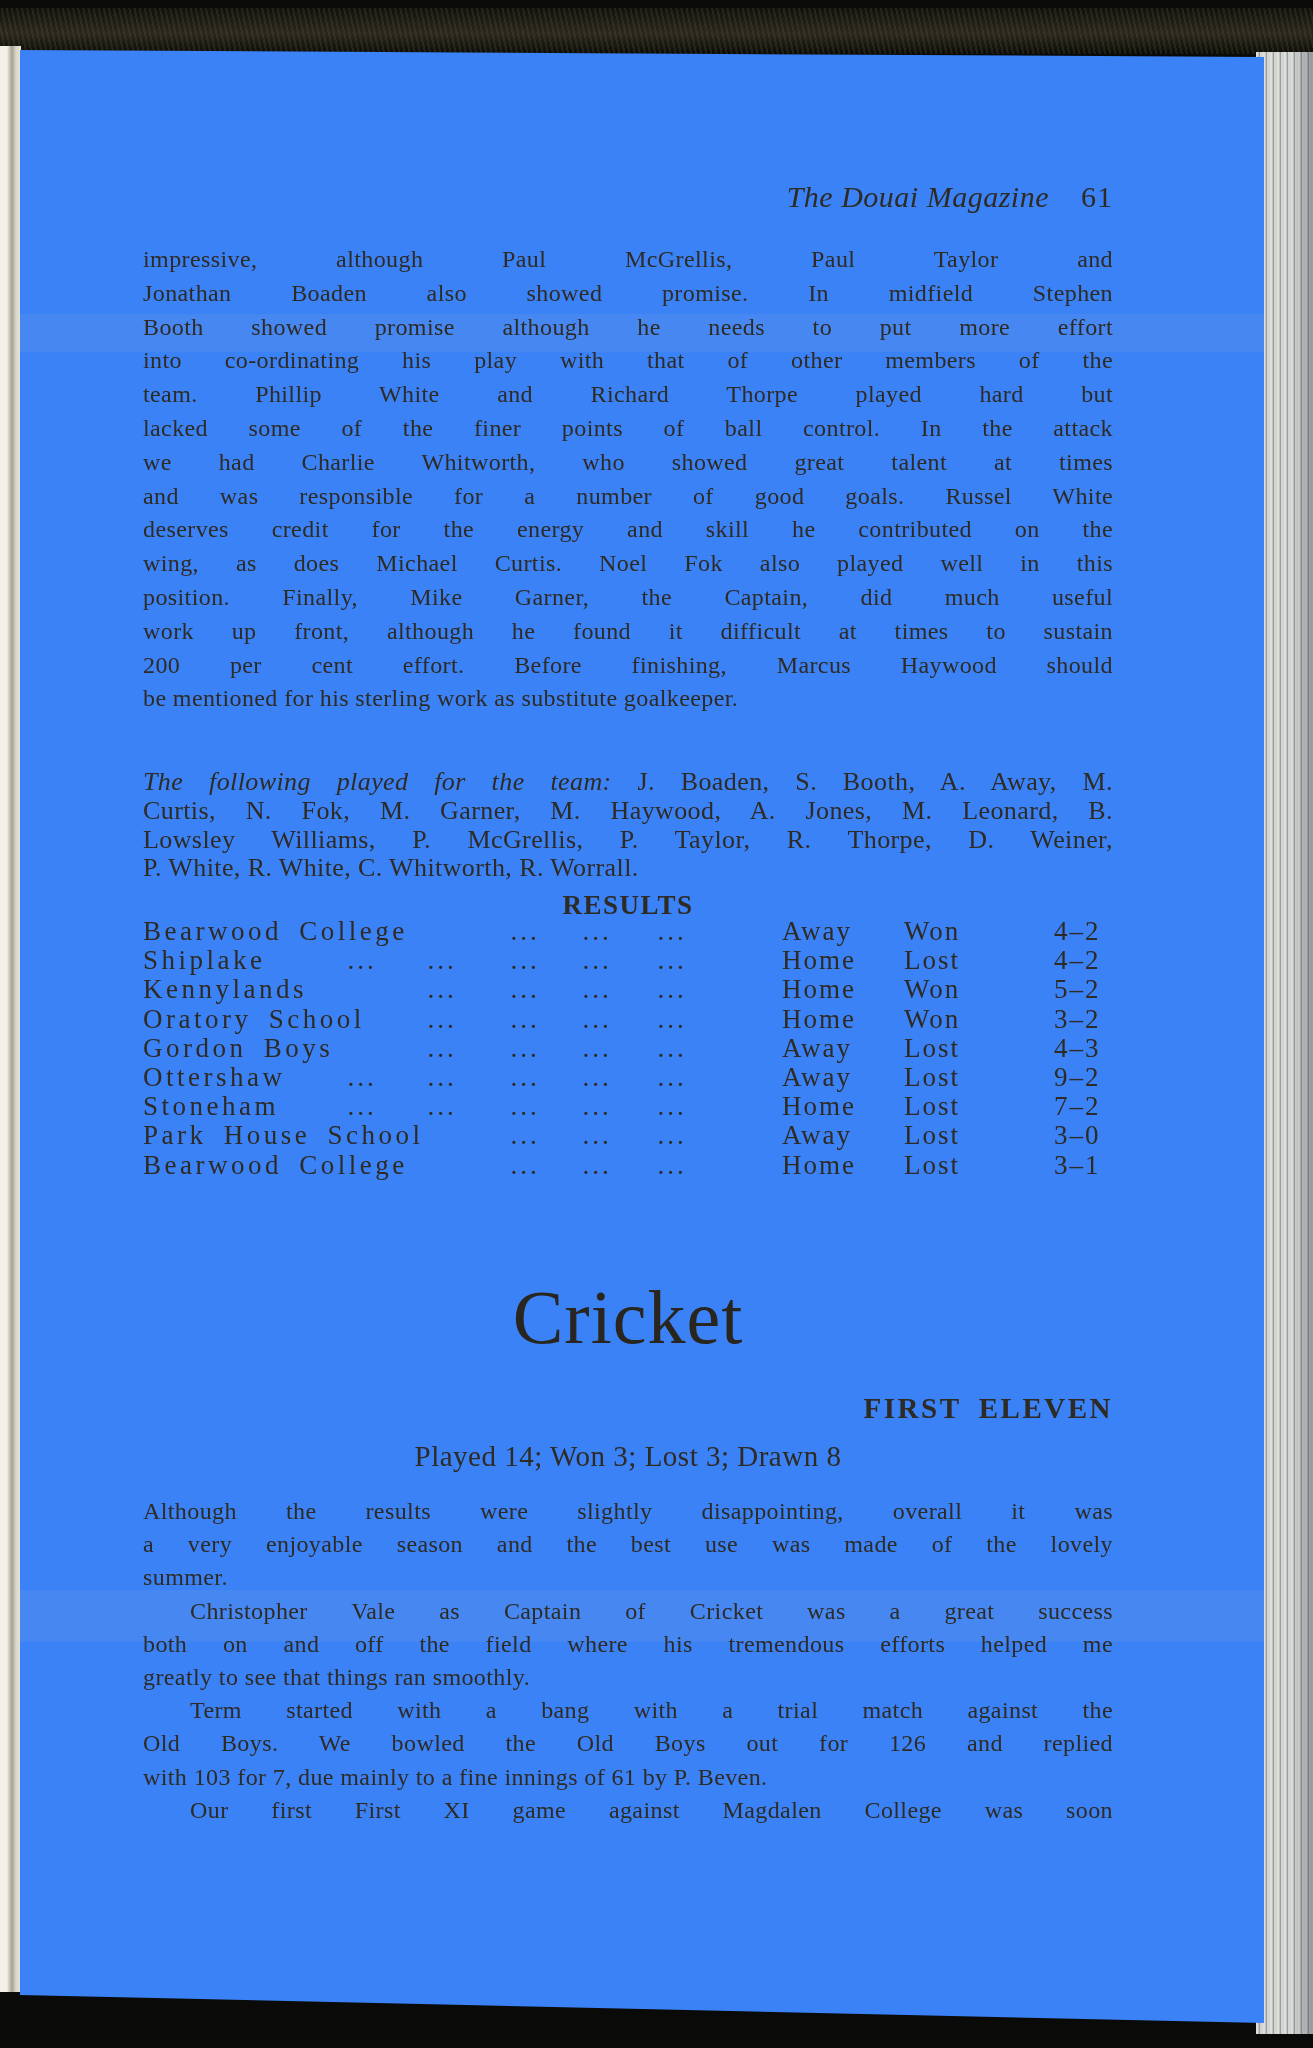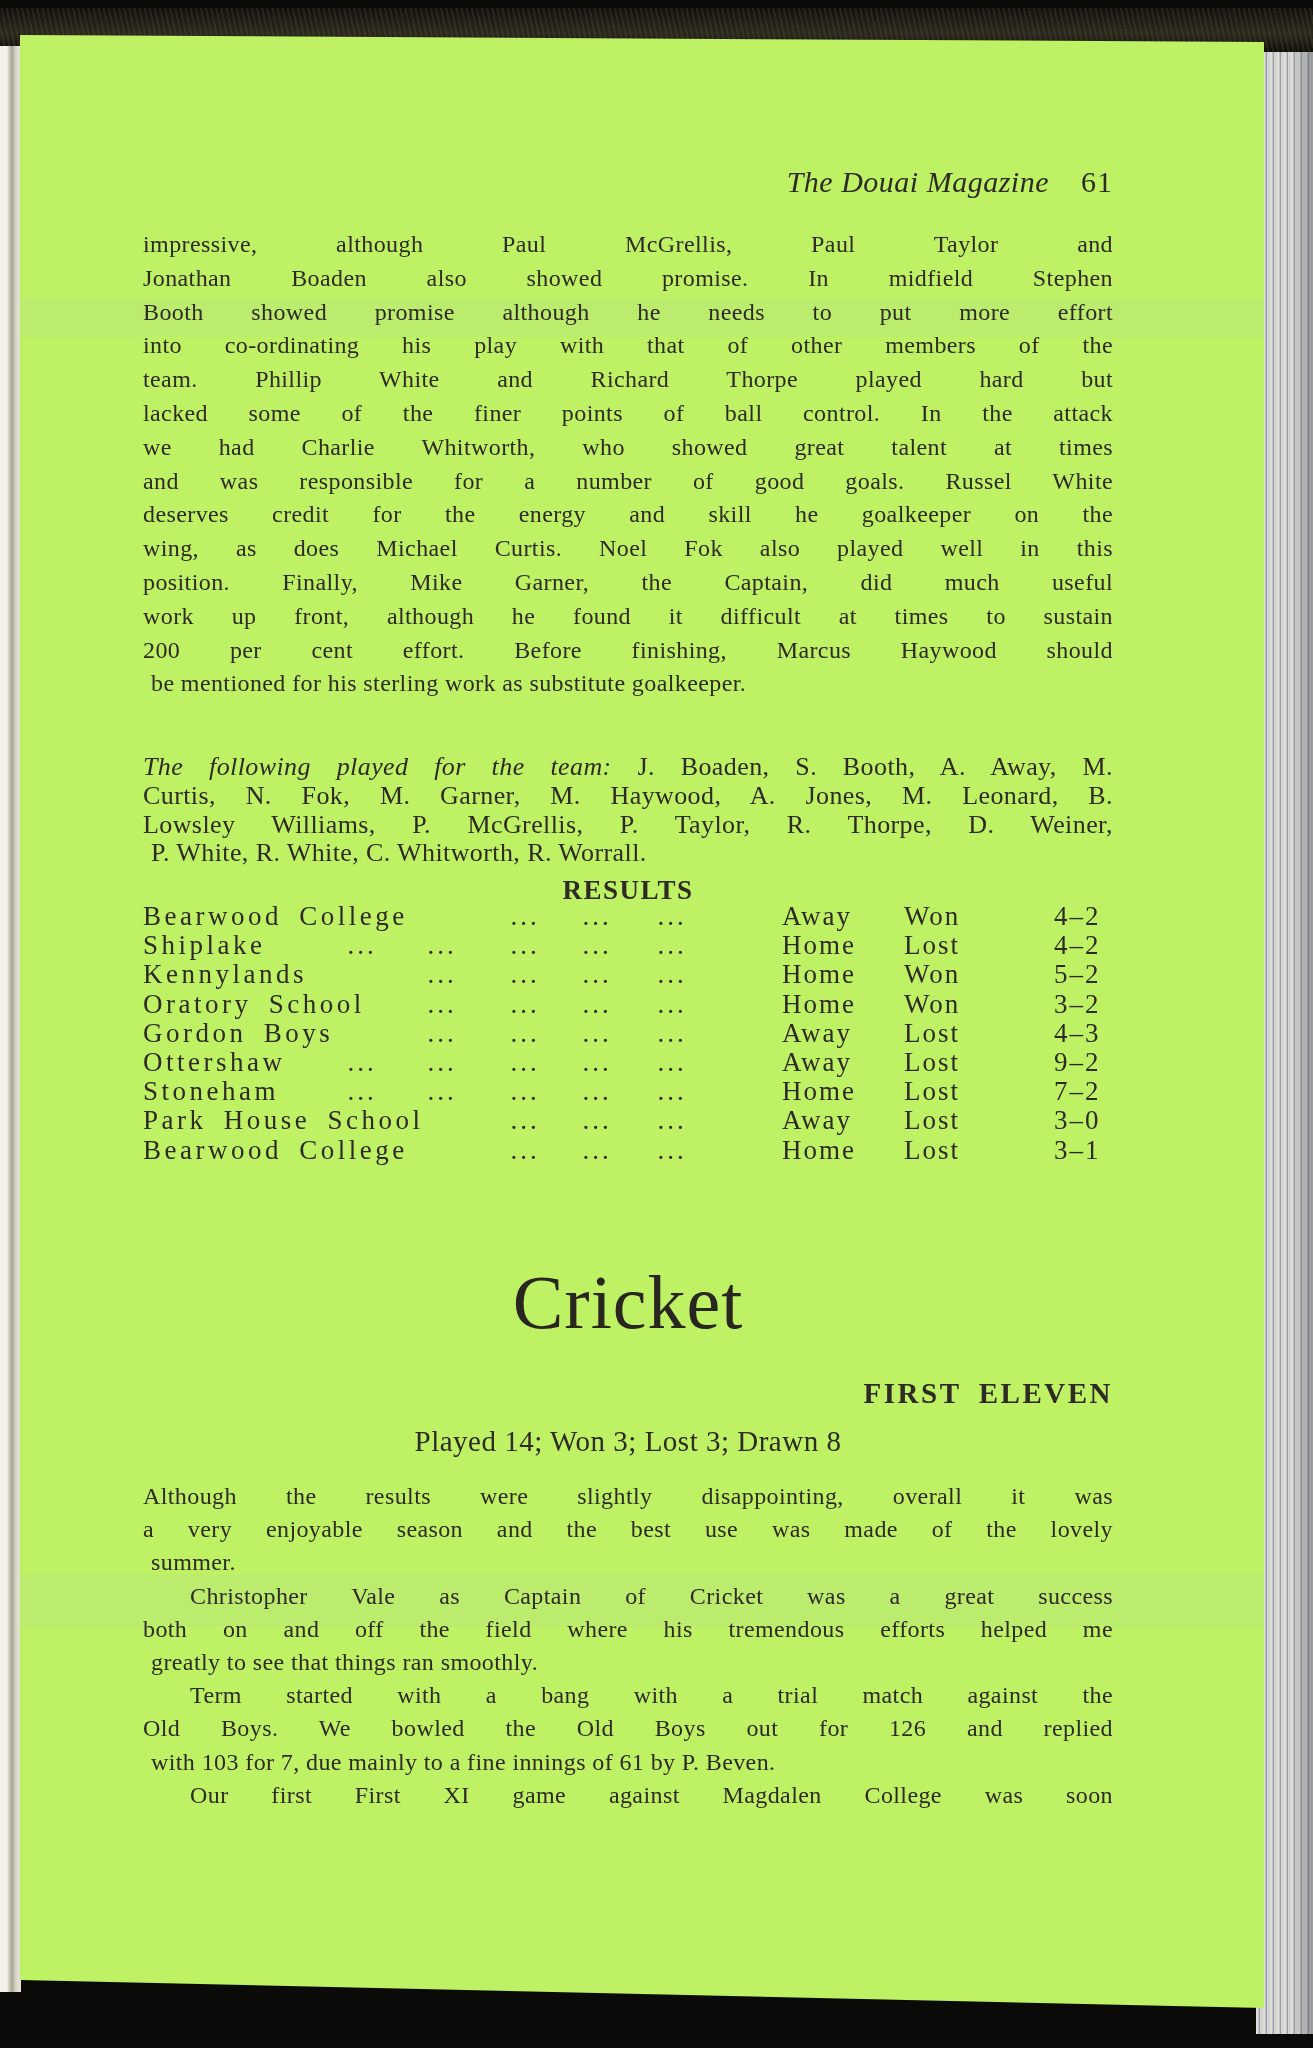--- a/index.html
+++ b/index.html
@@ -27,44 +27,44 @@
   
   .page-stack {
     position:absolute; left:1256px; top:52px; width:57px; height:1982px; z-index:1;
     background:
       linear-gradient(90deg, rgba(0,0,0,0) 0 62%, rgba(42,47,62,0.38) 100%),
       repeating-linear-gradient(90deg,#e0dfd7 0 2px,#c0c3c9 2px 3px,#989eab 3px 4px,#d5d5cf 4px 7px);
   }
 
   
   .page {
-    position:absolute; left:20px; top:27px; width:1244px; height:1986px; z-index:2;
+    position:absolute; left:20px; top:42px; width:1244px; height:1986px; z-index:2;
     background:linear-gradient(90deg,#ddd9ca 0,#e9e7da 28px,#edebde 70px,#ecead c 85%,#e9e7d9 100%);
-    background-color:#bef264;
+    background-color:#3b82f6;
     clip-path:polygon(0px 8px,1244px 15px,1244px 1981px,0px 1953px);
     color:#2e2a24;
   }
   .scan-band { position:absolute; left:0; width:100%; background:rgba(173,188,208,0.10); pointer-events:none; }
   .band1 { top:272px; height:38px; }
   .band2 { top:1548px; height:52px; }
 
   .running-head {
     position:absolute; left:123px; top:138px; width:970px;
     text-align:right; font-size:30px; line-height:34px; white-space:nowrap;
   }
   .rh-title { font-style:italic; letter-spacing:0.5px; }
   .rh-num { margin-left:32px; letter-spacing:1px; }
 
   .col { position:absolute; left:123px; width:970px; }
 
   .tline {
     text-align:justify; text-align-last:justify;
     letter-spacing:0.4px; white-space:normal;
   }
-  .tline.lastline { text-align-last:left;margin-left:8px; }
+  .tline.lastline { text-align-last:left; }
   .tline.indent { text-indent:47px; }
 
   .football { top:201px; font-size:24px; }
   .football .tline { height:33.8px; line-height:33.8px; }
 
   .teamlist { top:726px; font-size:26px; }
   .teamlist .tline { height:28.8px; line-height:28.8px; }
   .ital { font-style:italic; }
 
   .results-heading {
@@ -124,21 +124,21 @@
         <div class="tline">into co-ordinating his play with that of other members of the</div>
 
         <div class="tline">team. Phillip White and Richard Thorpe played hard but</div>
 
         <div class="tline">lacked some of the finer points of ball control. In the attack</div>
 
         <div class="tline">we had Charlie Whitworth, who showed great talent at times</div>
 
         <div class="tline">and was responsible for a number of good goals. Russel White</div>
 
-        <div class="tline">deserves credit for the energy and skill he goalkeeper on the</div>
+        <div class="tline">deserves credit for the energy and skill he contributed on the</div>
 
         <div class="tline">wing, as does Michael Curtis. Noel Fok also played well in this</div>
 
         <div class="tline">position. Finally, Mike Garner, the Captain, did much useful</div>
 
         <div class="tline">work up front, although he found it difficult at times to sustain</div>
 
         <div class="tline">200 per cent effort. Before finishing, Marcus Haywood should</div>
 
         <div class="tline lastline">be mentioned for his sterling work as substitute goalkeeper.</div>

